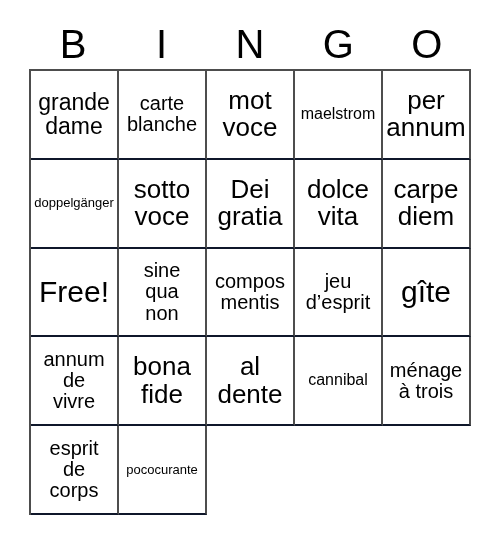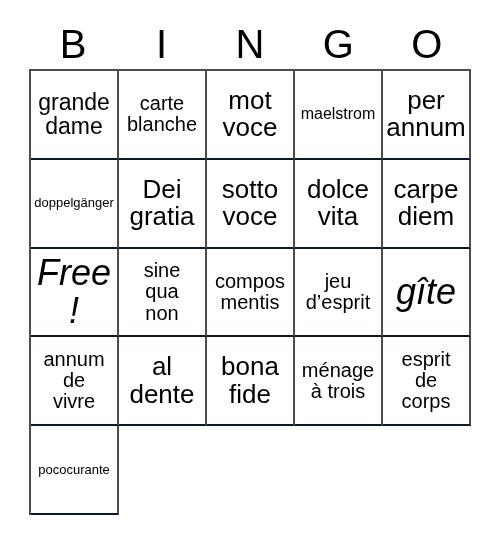--- a/index.html
+++ b/index.html
@@ -74,21 +74,21 @@
   .cell-text {
     display: block;
     width: 100%;
     color: #000000;
     line-height: 1.06;
     word-wrap: break-word;
     white-space: pre-line;
   }
 
   
-  .fs-xxl .cell-text { font-size: 36px; font-style: italic; }
+  .fs-xxl .cell-text { font-size: 30px; }
   .fs-xl  .cell-text { font-size: 26px; }
   .fs-lg  .cell-text { font-size: 23px; }
   .fs-md  .cell-text { font-size: 20px; }
   .fs-sm  .cell-text { font-size: 16px; }
   .fs-xs  .cell-text { font-size: 13px; text-align: center; }
   .fs-xxs .cell-text { font-size: 13px; }
 </style>
 </head>
 <body>
 
@@ -119,26 +119,26 @@
         <span class="cell-text">maelstrom</span>
       </div>
       <div class="cell fs-xl">
         <span class="cell-text">per
 annum</span>
       </div>
       <div class="cell fs-xxs">
         <span class="cell-text">doppelgänger</span>
       </div>
       <div class="cell fs-xl">
+        <span class="cell-text">sotto
+voce</span>
+      </div>
+      <div class="cell fs-xl">
         <span class="cell-text">Dei
 gratia</span>
-      </div>
-      <div class="cell fs-xl">
-        <span class="cell-text">sotto
-voce</span>
       </div>
       <div class="cell fs-xl">
         <span class="cell-text">dolce
 vita</span>
       </div>
       <div class="cell fs-xl">
         <span class="cell-text">carpe
 diem</span>
       </div>
       <div class="cell fs-xxl">
@@ -158,26 +158,29 @@
 d’esprit</span>
       </div>
       <div class="cell fs-xxl">
         <span class="cell-text">gîte</span>
       </div>
       <div class="cell fs-md">
         <span class="cell-text">annum de
 vivre</span>
       </div>
       <div class="cell fs-xl">
+        <span class="cell-text">bona
+fide</span>
+      </div>
+      <div class="cell fs-xl">
         <span class="cell-text">al
 dente</span>
       </div>
-      <div class="cell fs-xl">
-        <span class="cell-text">bona
-fide</span>
+      <div class="cell fs-sm">
+        <span class="cell-text">cannibal</span>
       </div>
       <div class="cell fs-md">
         <span class="cell-text">ménage
 à trois</span>
       </div>
       <div class="cell fs-md">
         <span class="cell-text">esprit
 de
 corps</span>
       </div>

